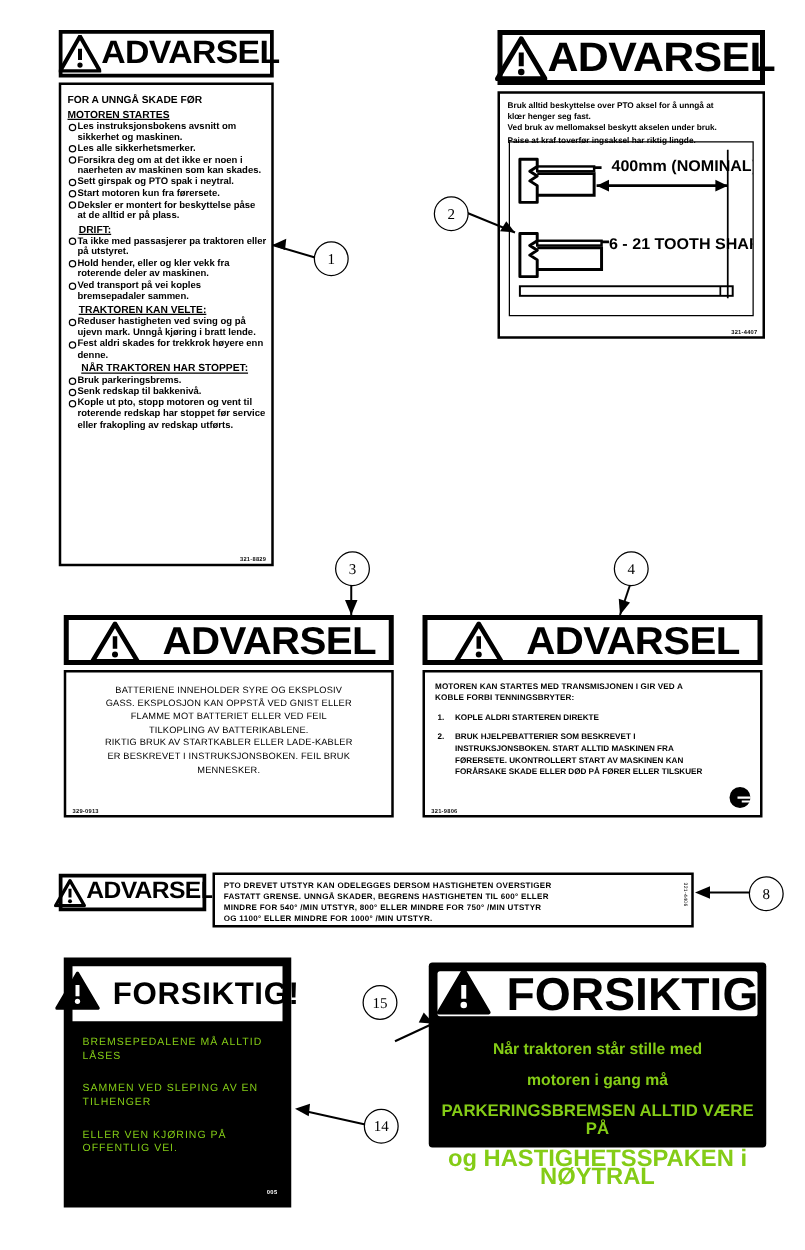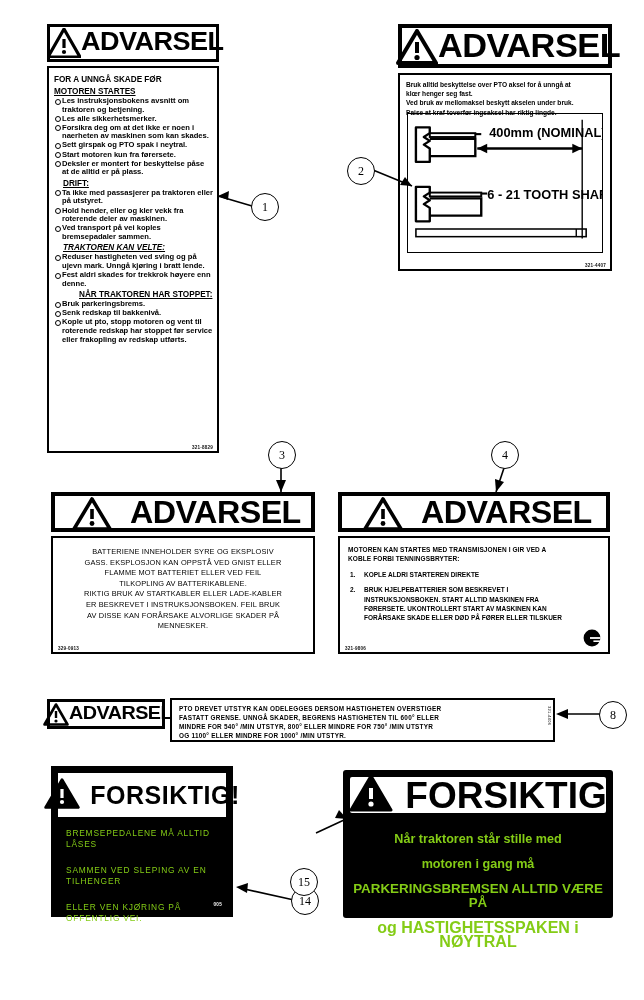--- a/index.html
+++ b/index.html
@@ -102,42 +102,42 @@
 
   
   .caution{position:absolute;background:#000;box-sizing:border-box;}
   .caution .chdr{
     background:#fff;display:flex;align-items:center;justify-content:center;
     box-sizing:border-box;
   }
   .caution .cword{font-weight:bold;color:#000;line-height:1;white-space:nowrap;}
   .caution .cbody{color:#84cc16;text-align:center;}
 
-  #c14{left:51px;top:766px;width:182px;height:151px;padding:7px;}
+  #c14{left:51px;top:766px;width:182px;height:200px;padding:7px;}
   #c14 .chdr{height:44px;}
   #c14 .cword{font-size:25px;letter-spacing:0.5px;}
   #c14 .cbody{padding:11px 5px 0 5px;}
   #c14 .cline{
     font-size:8.4px;line-height:11px;letter-spacing:0.8px;
     margin-bottom:15px;text-align:left;padding-left:3px;
   }
   #c14 .cpart{
     position:absolute;right:11px;bottom:10px;color:#fff;
     font-size:4.6px;font-weight:bold;letter-spacing:0.3px;
   }
 
   #c15{left:343px;top:770px;width:270px;height:148px;padding:7px;border-radius:3px;}
   #c15 .chdr{height:36px;border-radius:2px;}
   #c15 .cword{font-size:37px;letter-spacing:0px;}
   #c15 .cbody{padding:8px 3px 0 3px;}
   #c15 .cl{font-weight:bold;line-height:14px;margin-bottom:3px;margin-top:11px;}
   #c15 .s1{font-size:12.6px;}
   #c15 .s2{font-size:12.6px;}
   #c15 .s3{font-size:13.4px;}
-  #c15 .s4{font-size:16px;}
+  #c15 .s4{font-size:19px;}
 
   
   .callout{
     position:absolute;width:26px;height:26px;border:1.6px solid #000;
     border-radius:50%;background:#fff;
     display:flex;align-items:center;justify-content:center;
     font-size:12px;font-family:"Liberation Serif",serif;
   }
   .leader{position:absolute;overflow:visible;}
 </style>
@@ -154,39 +154,39 @@
           <rect x="15.4" y="11" width="3.2" height="9" fill="#000"></rect>
           <circle cx="17" cy="24" r="2.1" fill="#000"></circle>
         </svg>
       </span>
       <span class="word">ADVARSEL</span>
     </div>
     <div class="body-box">
       <div class="sect">FOR A UNNGÅ SKADE FØR</div>
       <div class="sect u">MOTOREN STARTES</div>
       <ul>
-        <li>Les instruksjonsbokens avsnitt om traktoren og betjening.</li>
+        <li>Les instruksjonsbokens avsnitt om sikkerhet og maskinen.</li>
         <li>Les alle sikkerhetsmerker.</li>
         <li>Forsikra deg om at det ikke er noen i naerheten av maskinen som kan skades.</li>
         <li>Sett girspak og PTO spak i neytral.</li>
         <li>Start motoren kun fra førersete.</li>
         <li>Deksler er montert for beskyttelse påse at de alltid er på plass.</li>
       </ul>
       <div class="sect u" style="margin-left:9px;">DRIFT:</div>
       <ul>
         <li>Ta ikke med passasjerer pa traktoren eller på utstyret.</li>
         <li>Hold hender, eller og kler vekk fra roterende deler av maskinen.</li>
         <li>Ved transport på vei koples bremsepadaler sammen.</li>
       </ul>
-      <div class="sect u" style="margin-left:9px;font-style:italic;">TRAKTOREN KAN VELTE:</div>
+      <div class="sect u" style="margin-left:9px;">TRAKTOREN KAN VELTE:</div>
       <ul>
         <li>Reduser hastigheten ved sving og på ujevn mark. Unngå kjøring i bratt lende.</li>
         <li>Fest aldri skades for trekkrok høyere enn denne.</li>
       </ul>
-      <div class="sect u" style="margin-left:25px;">NÅR TRAKTOREN HAR STOPPET:</div>
+      <div class="sect u" style="margin-left:11px;">NÅR TRAKTOREN HAR STOPPET:</div>
       <ul>
         <li>Bruk parkeringsbrems.</li>
         <li>Senk redskap til bakkenivå.</li>
         <li>Kople ut pto, stopp motoren og vent til roterende redskap har stoppet før service eller frakopling av redskap utførts.</li>
       </ul>
       <div class="partno">321-8829</div>
     </div>
   </div>
 
   <div class="label" id="p2">
@@ -246,21 +246,20 @@
       </span>
       <span class="word" style="margin-left:18px;">ADVARSEL</span>
     </div>
     <div class="body-box">
       <div class="ptxt">BATTERIENE INNEHOLDER SYRE OG EKSPLOSIV</div>
       <div class="ptxt">GASS. EKSPLOSJON KAN OPPSTÅ VED GNIST ELLER</div>
       <div class="ptxt">FLAMME MOT BATTERIET ELLER VED FEIL</div>
       <div class="ptxt">TILKOPLING AV BATTERIKABLENE.</div>
       <div class="ptxt">RIKTIG BRUK AV STARTKABLER ELLER LADE-KABLER</div>
       <div class="ptxt">ER BESKREVET I INSTRUKSJONSBOKEN. FEIL BRUK</div>
-      <div class="ptxt">AV DISSE KAN FORÅRSAKE ALVORLIGE SKADER PÅ</div>
       <div class="ptxt">MENNESKER.</div>
       <div class="partno" style="left:5px;right:auto;">329-0913</div>
     </div>
   </div>
 
   <div class="label" id="p4">
     <div class="hdr">
       <span class="tri">
         <svg width="40" height="34" viewBox="0 0 40 34">
           <path d="M20 2 L38 32 L2 32 Z" fill="none" stroke="#000" stroke-width="3.6" stroke-linejoin="round"></path>
@@ -378,15 +377,15 @@
     <line x1="294" y1="900" x2="240" y2="888" stroke="#000" stroke-width="1.6"></line>
     <path d="M236 887 L248 883 L247 893 Z" fill="#000"></path>
   </svg>
 
   <div class="callout" style="left:251px;top:193px;">1</div>
   <div class="callout" style="left:347px;top:157px;">2</div>
   <div class="callout" style="left:268px;top:441px;">3</div>
   <div class="callout" style="left:491px;top:441px;">4</div>
   <div class="callout" style="left:599px;top:701px;">8</div>
   <div class="callout" style="left:291px;top:887px;">14</div>
-  <div class="callout" style="left:290px;top:868px;">15</div>
+  <div class="callout" style="left:290px;top:788px;">15</div>
 
 </div>
 
 </body></html>

